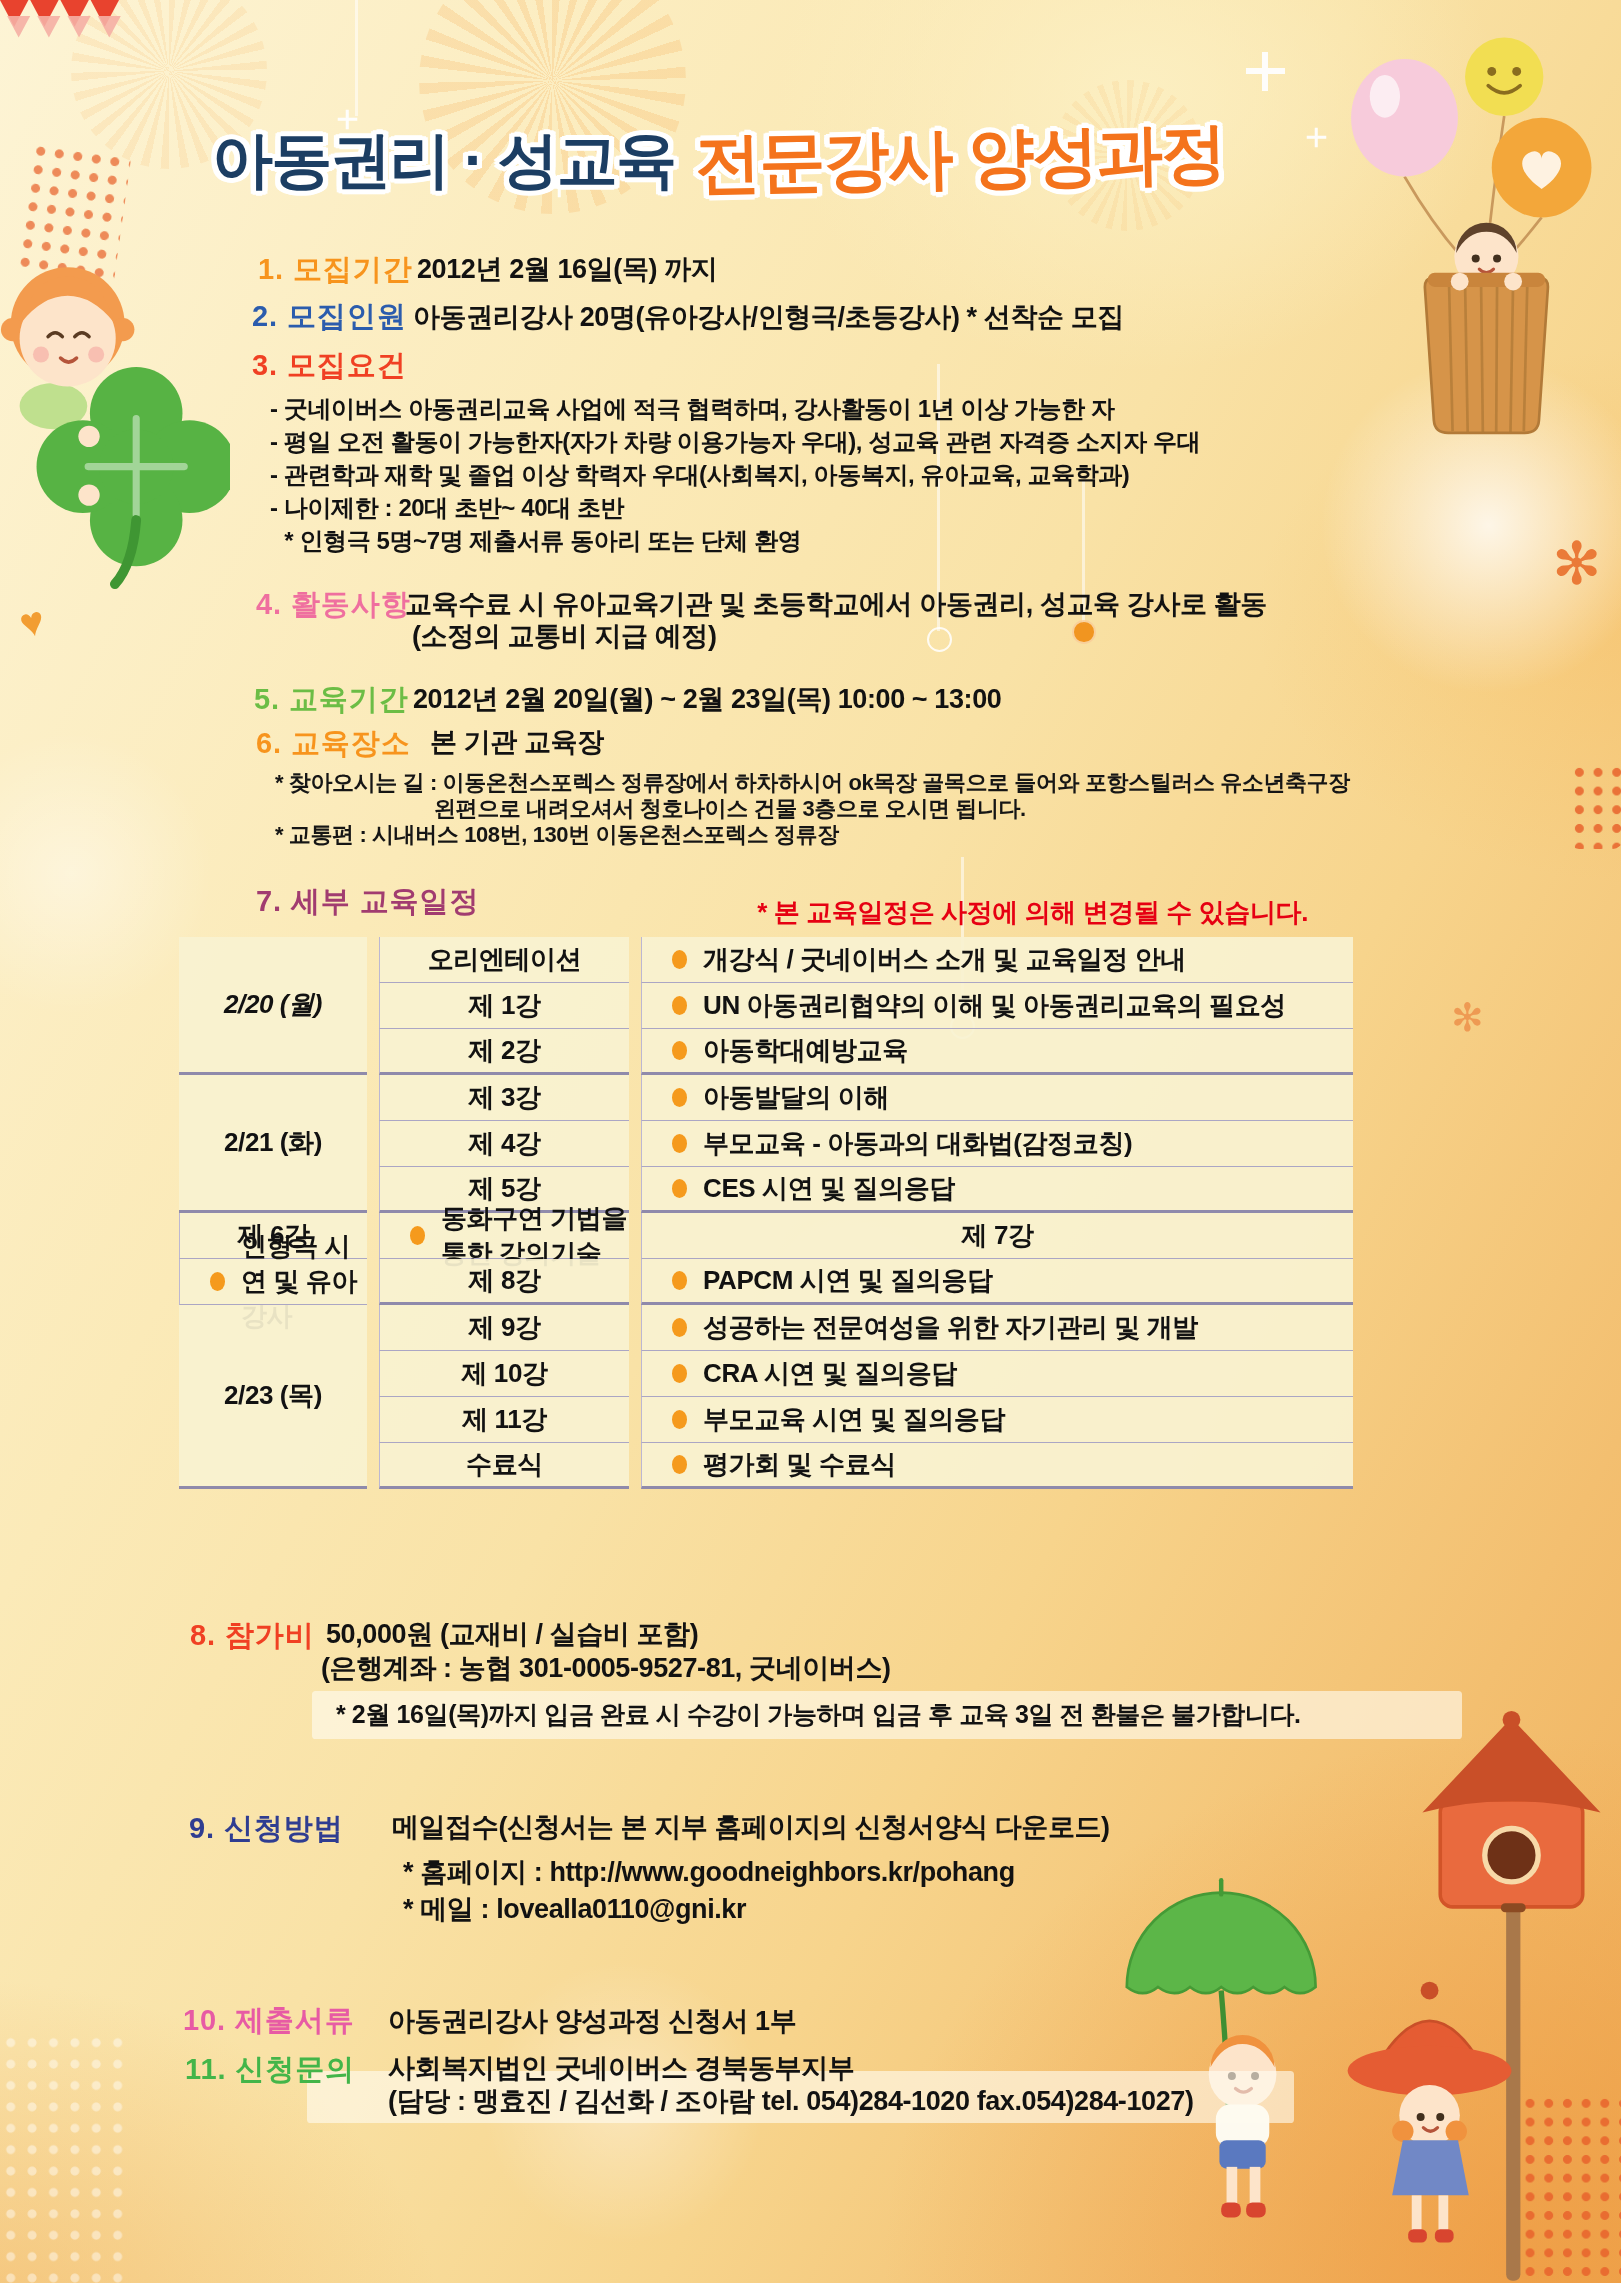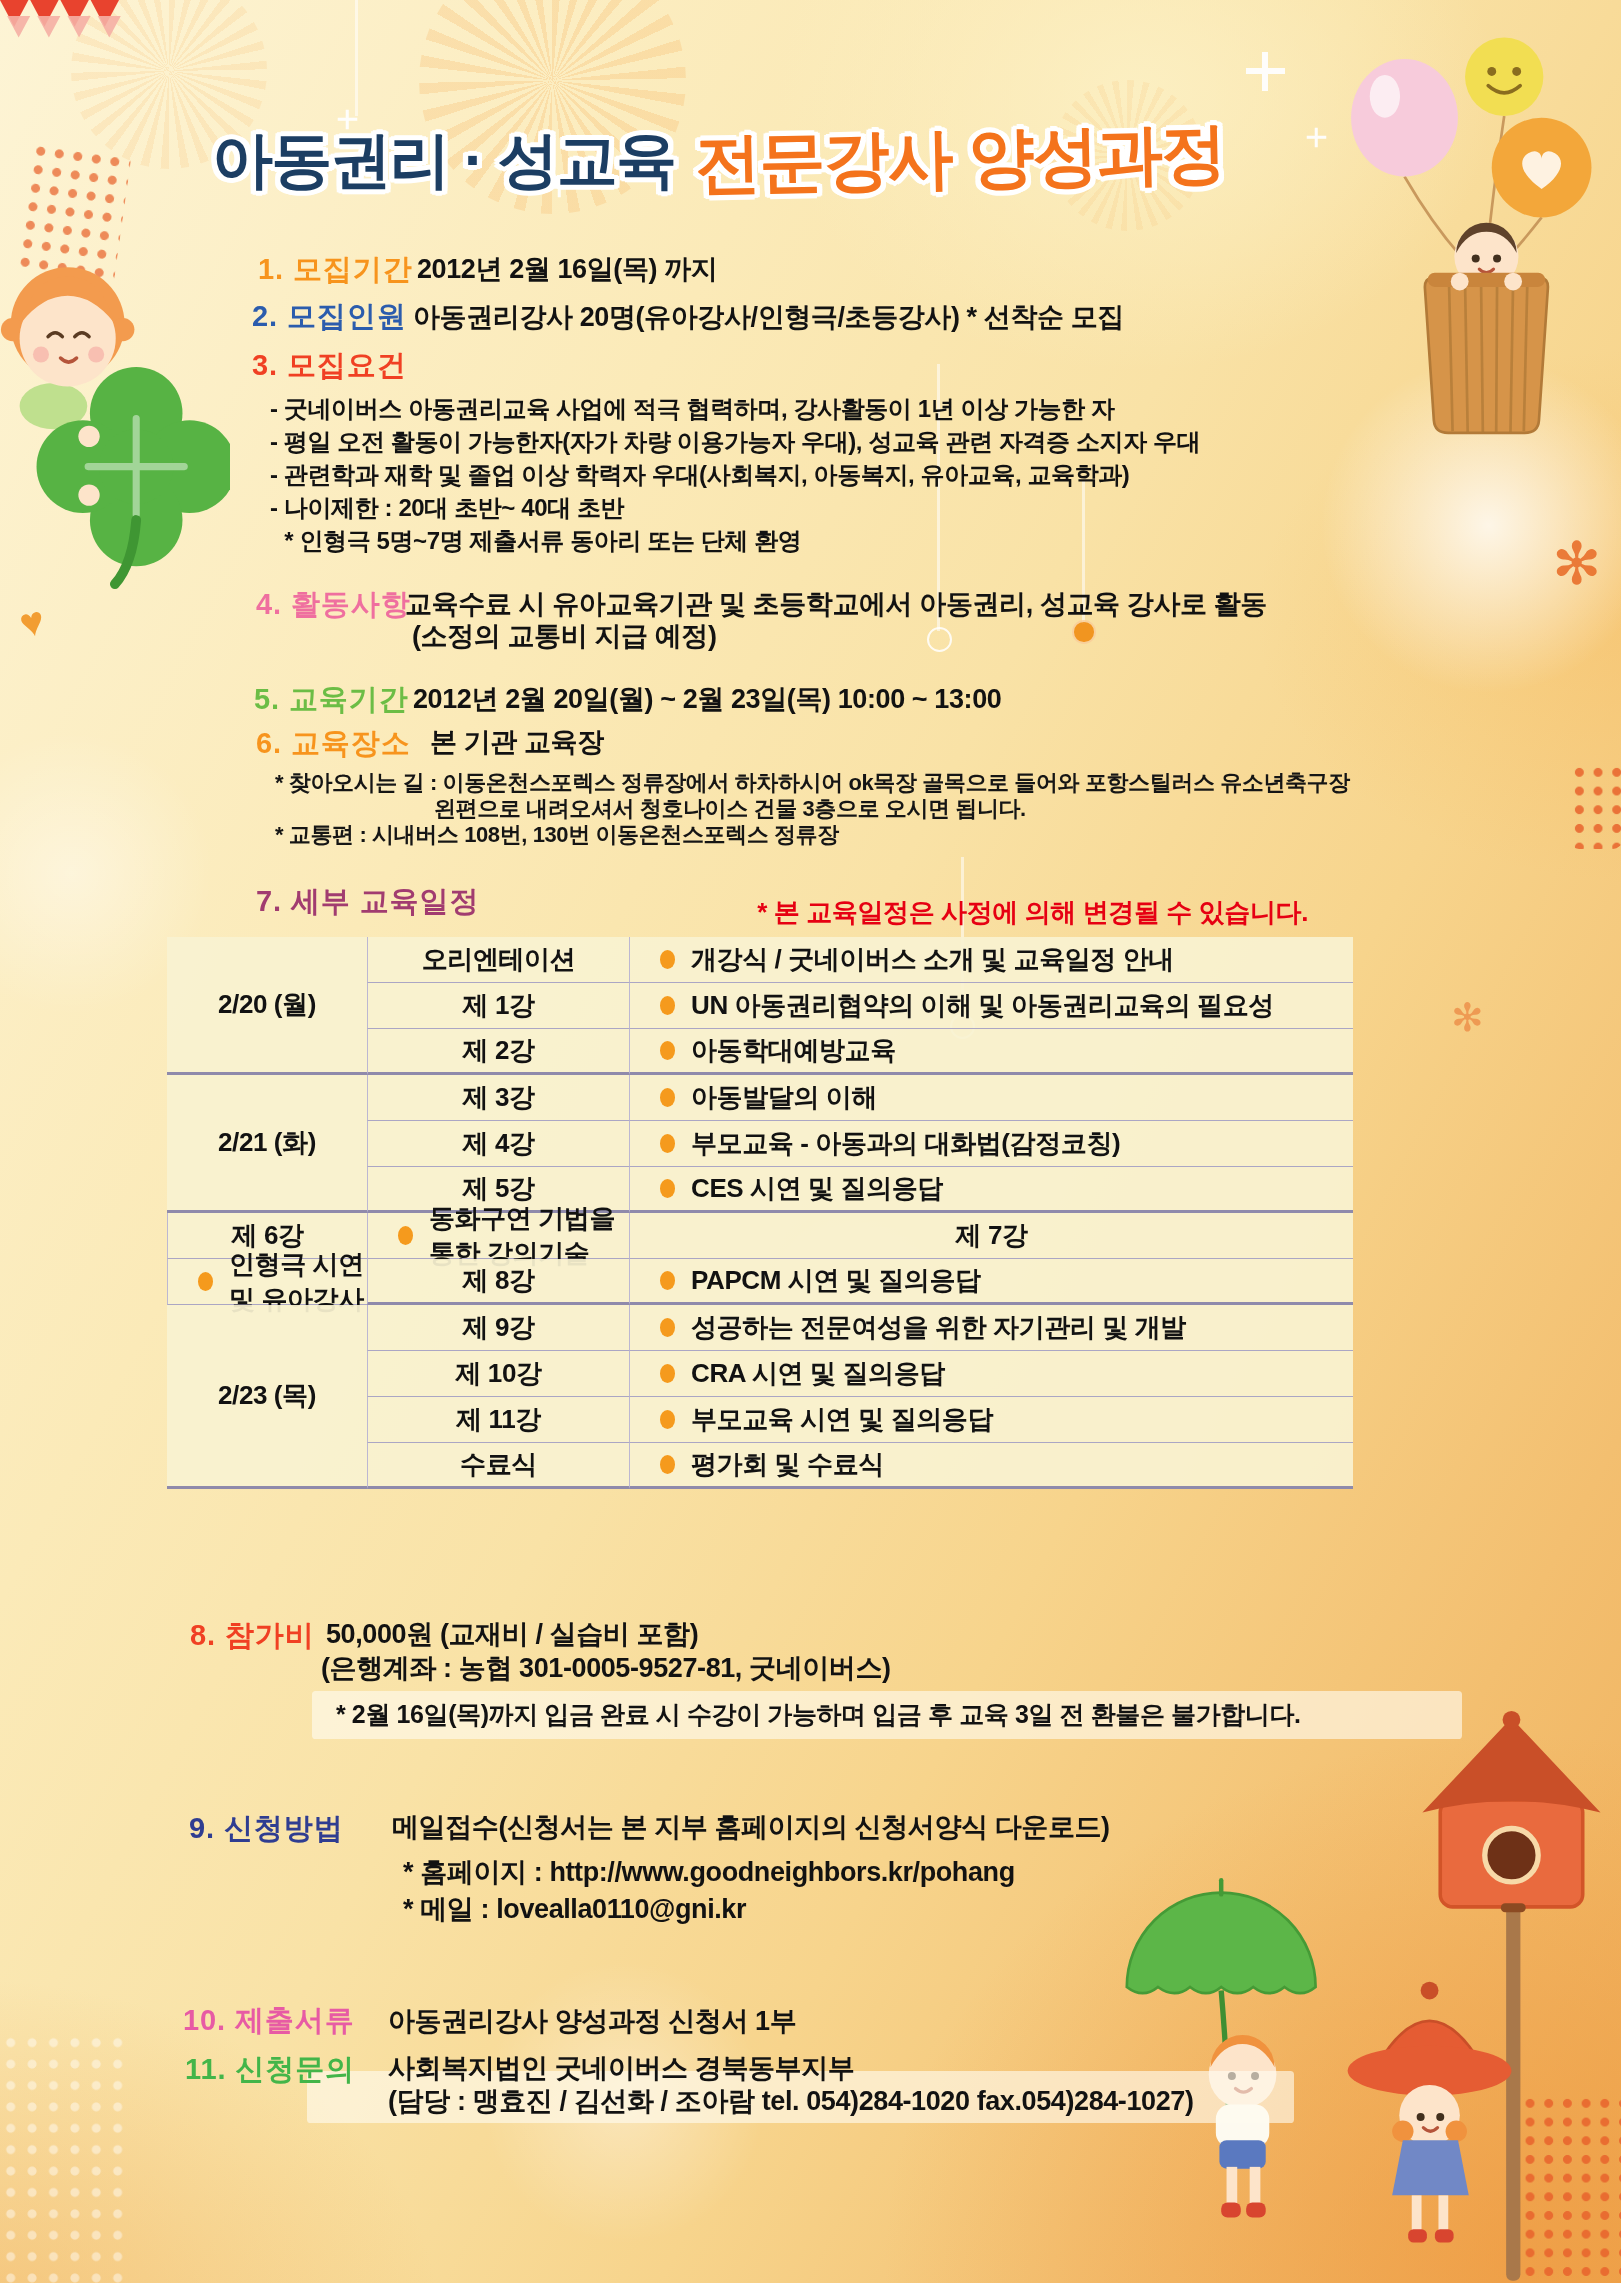--- a/index.html
+++ b/index.html
@@ -50,21 +50,21 @@
   #band-s8{left:312px;top:1691px;width:1150px;height:48px}
   #band-s11{left:307px;top:2071px;width:987px;height:52px}
   
   #tablewrap{position:absolute;left:167px;top:937px;width:1185px;z-index:2;}
   #schedule-header{display:flex;gap:5.3px;margin-bottom:4.5px;}
   .hcell{background:#f59a1d;color:#fff;font-weight:700;font-size:28.5px;letter-spacing:2.7px;
          height:52px;display:flex;align-items:center;justify-content:center;}
   .h1{width:197px}.h2{width:259px}.h3{width:724px}
   #schedule-body{display:grid;grid-template-columns:200px 262px 724px;grid-auto-rows:46px;grid-auto-flow:row;}
   .cell{background:rgba(249,242,209,.93);border-bottom:1.8px solid #aba6c4;
-        display:flex;align-items:center;font-weight:700;font-size:26px;color:#121212;letter-spacing:-0.4px;}
+        display:flex;align-items:center;font-weight:700;font-size:26px;color:#121212;letter-spacing:-0.4px;margin-left:12px;}
   .cell.date,.cell.seq{justify-content:center;}
   .cell.seq,.cell.content{border-left:1.8px solid #bcb7d2;}
   .cell.content{padding-left:30px;}
   .cell.gend{border-bottom:3.6px solid #8f8aab;}
   .dot{width:15px;height:18.7px;border-radius:50%;background:#f59a1d;margin-right:16px;flex:none;}
   
   .deco{position:absolute;z-index:0;}
   .burst{border-radius:50%;background:repeating-conic-gradient(rgba(245,164,72,.38) 0 5deg, rgba(245,164,72,0) 5deg 12deg);opacity:.55;}
   #burst1{left:419px;top:-53px;width:267px;height:267px;}
   #burst2{left:71px;top:-27px;width:196px;height:196px;opacity:.35;}
@@ -270,21 +270,21 @@
 
   <div class="abs dirline" id="dir1">* 찾아오시는 길 : 이동온천스포렉스 정류장에서 하차하시어 ok목장 골목으로 들어와 포항스틸러스 유소년축구장</div>
   <div class="abs dirline" id="dir2">왼편으로 내려오셔서 청호나이스 건물 3층으로 오시면 됩니다.</div>
   <div class="abs dirline" id="dir3">* 교통편 : 시내버스 108번, 130번 이동온천스포렉스 정류장</div>
 
   <div class="abs slabel c7" id="l7">7. 세부 교육일정</div>
   <div class="abs" id="note7">* 본 교육일정은 사정에 의해 변경될 수 있습니다.</div>
 
   <div id="tablewrap">
     <div id="schedule-body">
-        <div class="cell date gend" style="grid-row: span 3;">2/20 (월)</div>
+        <div class="cell date gend" style="grid-row: span 3; font-style: italic;">2/20 (월)</div>
         <div class="cell seq">오리엔테이션</div>
         <div class="cell content">
           <span class="dot"></span>
           <span>개강식 / 굿네이버스 소개 및 교육일정 안내</span>
         </div>
         <div class="cell seq">제 1강</div>
         <div class="cell content">
           <span class="dot"></span>
           <span>UN 아동권리협약의 이해 및 아동권리교육의 필요성</span>
         </div>

